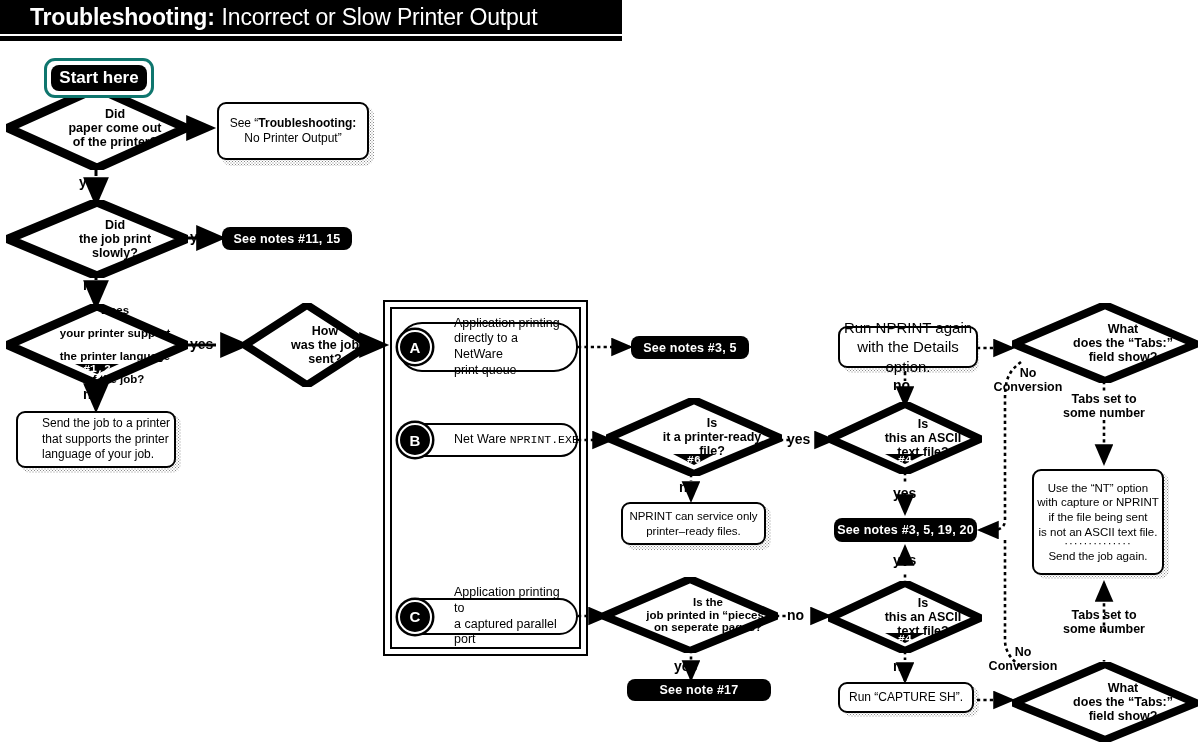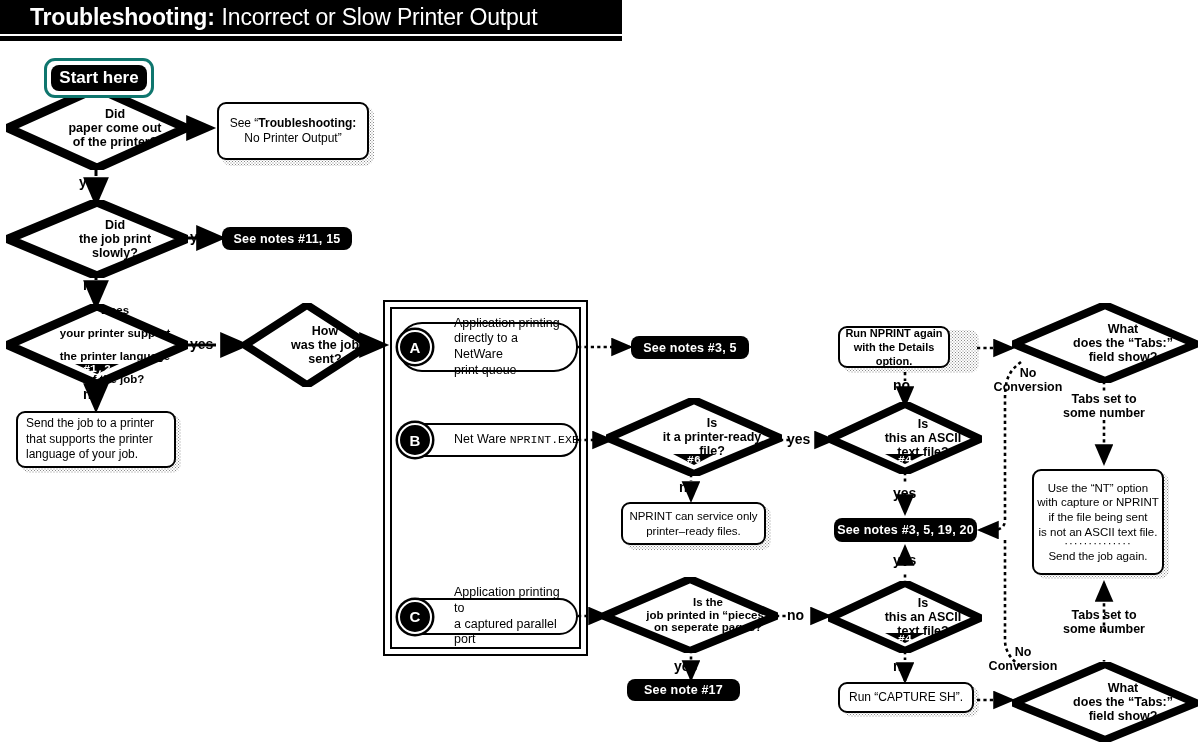--- a/index.html
+++ b/index.html
@@ -211,21 +211,21 @@
       <span class="ln">the printer language</span>
       <span class="ln">of the job?</span>
     </div>
     <div class="dnum" style="top:58px;font-size:11.5px;">#1,2</div>
   </div>
 
   <div class="elabel" style="left:190px;top:337px;">yes</div>
   <div class="elabel" style="left:83px;top:387px;">no</div>
 
   <div class="calloutShadow" style="left:21px;top:415px;width:160px;height:58px;"></div>
-  <div class="callout" style="left:16px;top:411px;width:160px;height:57px;font-size:12px;align-items:flex-start;padding-left:8px;">
+  <div class="callout" style="left:16px;top:411px;width:160px;height:57px;font-size:12px;align-items:flex-start;padding-left:24px;">
     <div>Send the job to a printer</div>
     <div>that supports the printer</div>
     <div>language of your job.</div>
   </div>
 
   <div class="diamond" style="left:243px;top:303px;width:128px;height:84px;">
     <svg width="128" height="84" viewBox="0 0 128 84">
       <polygon points="64,2 126,42 64,82 2,42" fill="#fff" stroke="#000" stroke-width="8"></polygon>
     </svg>
     <div class="dtext" style="font-size:12.5px;">
@@ -296,26 +296,26 @@
     <div class="dtext" style="font-size:11.5px;">
       <span class="ln">Is the</span>
       <span class="ln">job printed in “pieces”</span>
       <span class="ln">on seperate pages?</span>
     </div>
   </div>
 
   <div class="elabel" style="left:674px;top:659px;">yes</div>
   <div class="elabel" style="left:787px;top:608px;">no</div>
 
-  <div class="pill" style="left:627px;top:679px;width:113px;height:22px;font-size:12.5px;">
+  <div class="pill" style="left:627px;top:679px;width:144px;height:22px;font-size:12.5px;">
     <span>See note #17</span>
   </div>
 
   <div class="calloutShadow" style="left:843px;top:330px;width:136px;height:43px;"></div>
-  <div class="callout" style="left:838px;top:326px;width:112px;height:42px;font-size:11px;font-weight:bold;">
+  <div class="callout" style="left:838px;top:326px;width:140px;height:42px;font-size:15px;">
     <div>Run NPRINT again</div>
     <div>with the Details option.</div>
   </div>
 
   <div class="elabel" style="left:893px;top:378px;">no</div>
 
   <div class="diamond" style="left:828px;top:402px;width:154px;height:72px;">
     <svg width="154" height="72" viewBox="0 0 154 72">
       <polygon points="77,2 152,37 77,70 2,37" fill="#fff" stroke="#000" stroke-width="8"></polygon>
       <path d="M57,52 L97,52 L77,62 z" fill="#000"></path>

